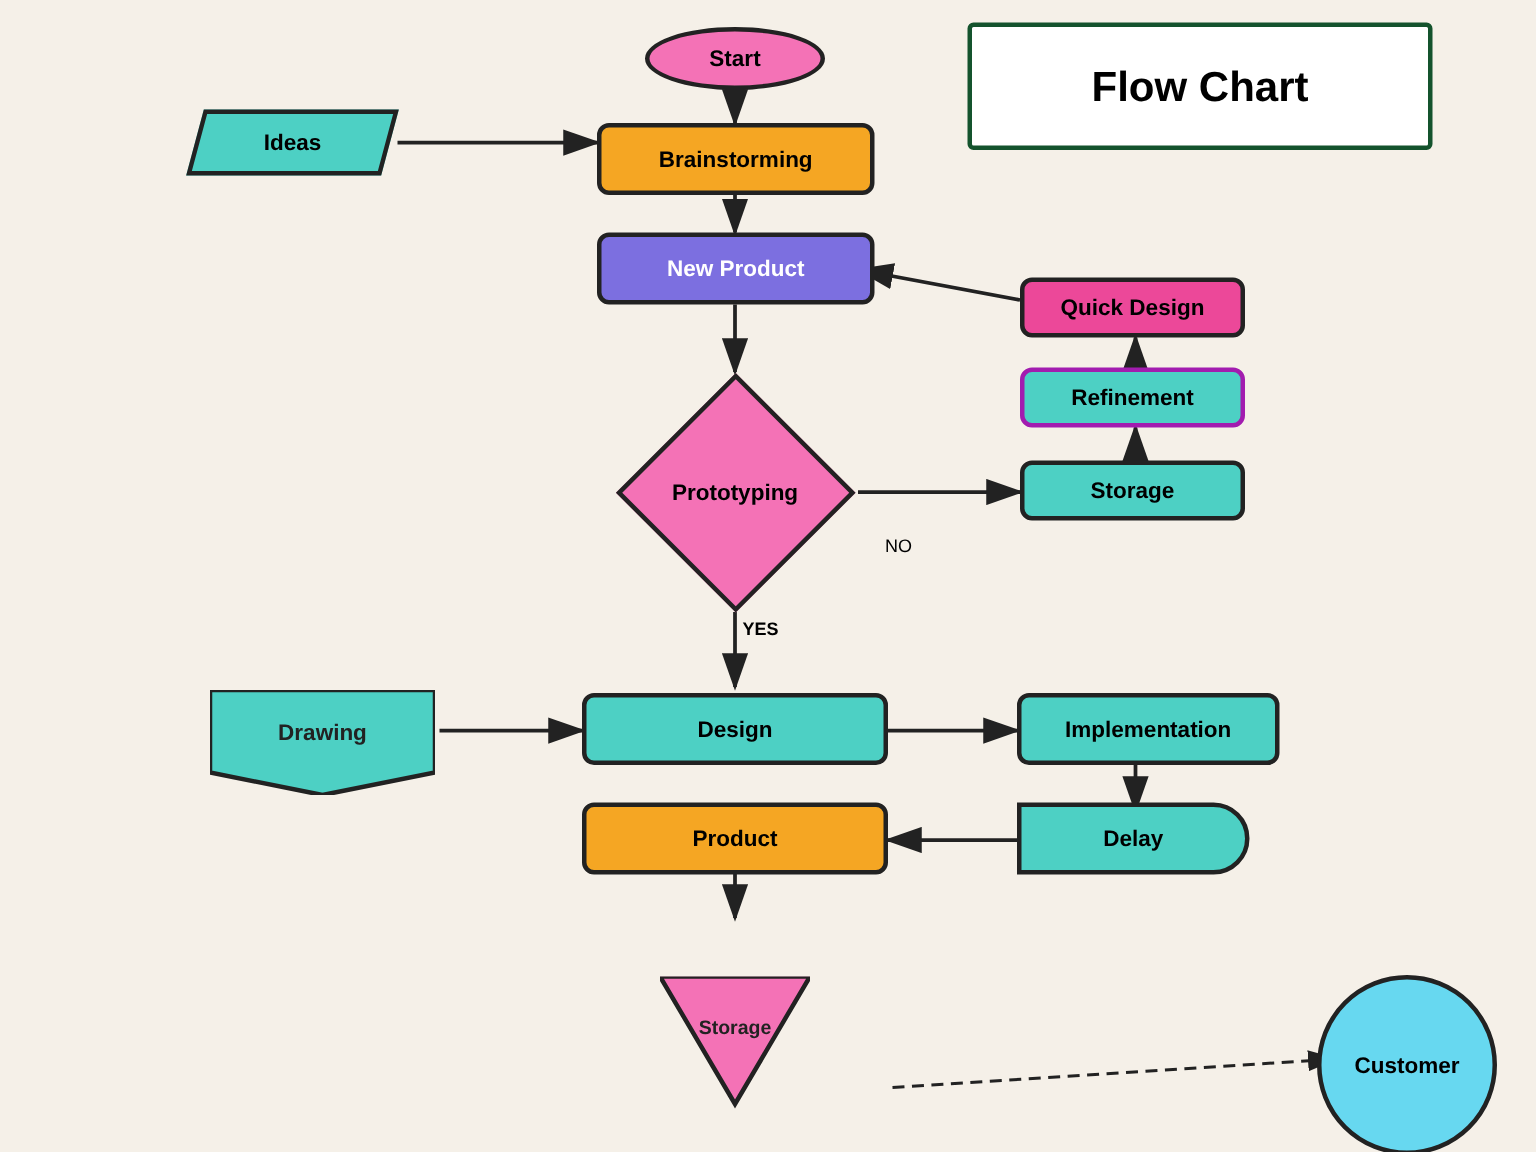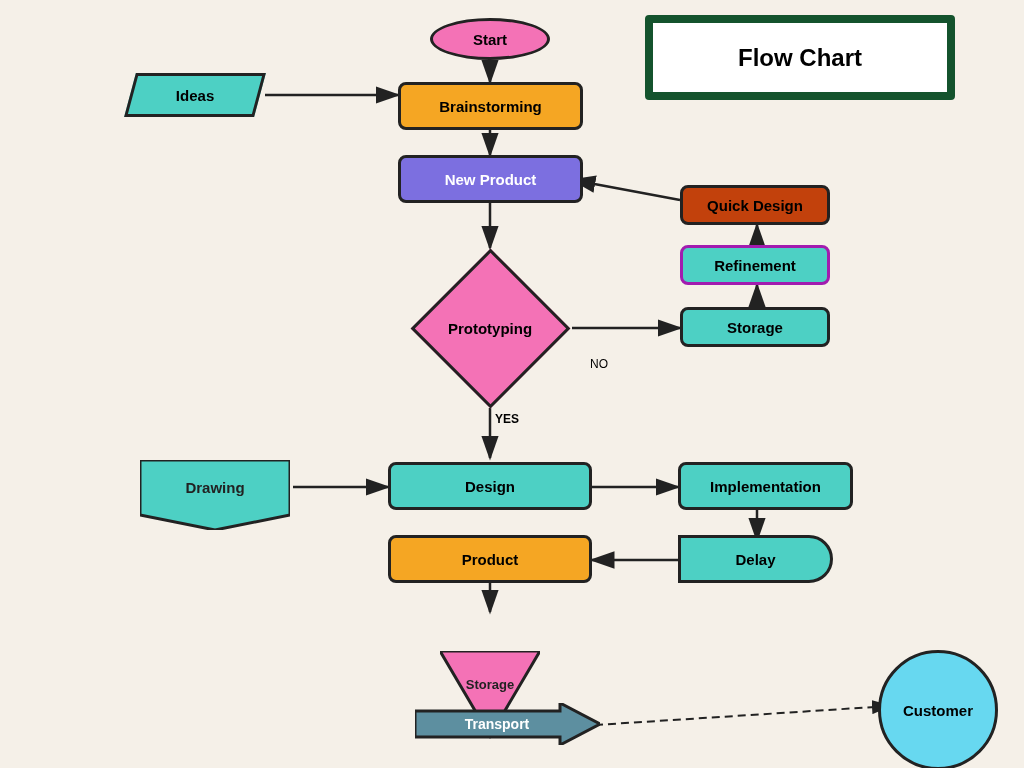--- a/index.html
+++ b/index.html
@@ -30,24 +30,24 @@
       justify-content: center;
       font-weight: bold;
       font-size: 15px;
       text-align: center;
     }
     
     .title-box {
       position: absolute;
       top: 15px; left: 645px;
       width: 310px; height: 85px;
-      border: 8px solid #14532d;
+      border: 3px solid #14532d;
       background: #fff;
       display: flex; align-items: center; justify-content: center;
-      font-size: 24px; font-weight: 900;
+      font-size: 28px; font-weight: 900;
       border-radius: 4px;
     }
     
     .ellipse {
       border-radius: 50%;
       border: 3px solid #222;
     }
     
     .rect {
       border-radius: 8px;
@@ -164,21 +164,21 @@
   </div>
 
   <div class="node rect" style="left:398px;top:155px;width:185px;height:48px;background:#7c6fe0;color:#fff;border:3px solid #222;">
     <span>New Product</span>
   </div>
 
   <div class="node rect" style="left:398px;top:82px;width:185px;height:48px;background:#f5a623;border:3px solid #222;">
     <span>Brainstorming</span>
   </div>
 
-  <div class="node rect" style="left:680px;top:185px;width:150px;height:40px;background:#c2410c;border:3px solid #222;">
+  <div class="node rect" style="left:680px;top:185px;width:150px;height:40px;background:#ec4899;border:3px solid #222;">
     <span>Quick Design</span>
   </div>
 
   <div class="node rect" style="left:680px;top:245px;width:150px;height:40px;background:#4dd0c4;border:3px solid #a21caf;">
     <span>Refinement</span>
   </div>
 
   <div class="node rect" style="left:680px;top:307px;width:150px;height:40px;background:#4dd0c4;border:3px solid #222;">
     <span>Storage</span>
   </div>
@@ -221,24 +221,18 @@
     <span>Delay</span>
   </div>
 
   <div style="position:absolute;left:440px;top:603px;margin-top:48px;">
     <svg width="100" height="90">
       <polygon points="50,85 0,0 100,0" fill="#f472b6" stroke="#222" stroke-width="3"></polygon>
       <text x="50" y="38" text-anchor="middle" font-weight="bold" font-size="13" fill="#222">Storage</text>
     </svg>
   </div>
 
-  <div style="position:absolute;left:415px;top:703px;">
-    <svg width="185" height="42">
-      <polygon points="0,8 145,8 145,0 185,21 145,42 145,34 0,34" fill="#5d8fa0" stroke="#222" stroke-width="3"></polygon>
-      <text x="82" y="26" text-anchor="middle" font-weight="bold" font-size="14" fill="#fff">Transport</text>
-    </svg>
-  </div>
 
   <div class="node circle" style="left:878px;top:650px;width:120px;height:120px;">
     <span>Customer</span>
   </div>
 
 </div>
 
 </body></html>

